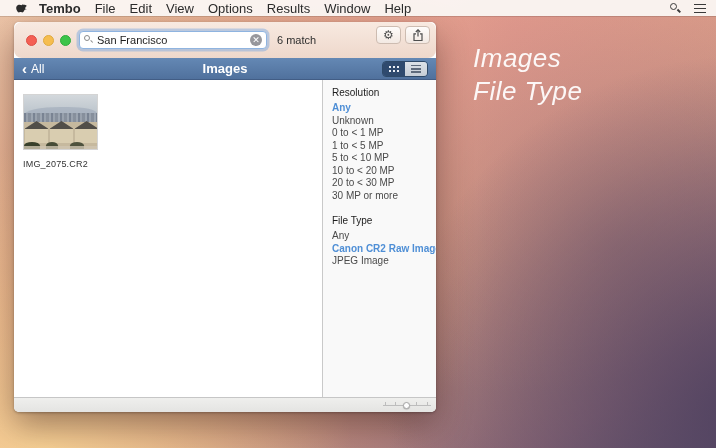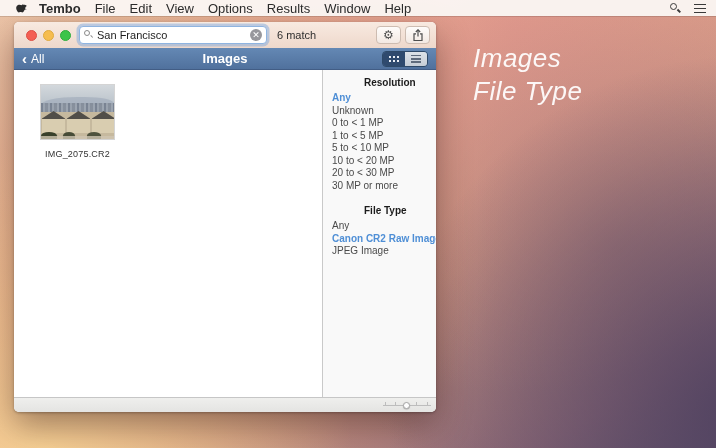--- a/index.html
+++ b/index.html
@@ -37,21 +37,21 @@
   .mb-list-ico i:nth-child(1){top:1px} .mb-list-ico i:nth-child(2){top:5px} .mb-list-ico i:nth-child(3){top:9px}
 
   
   .window { position:absolute; left:14px; top:22px; width:422px; height:390px;
     border-radius:5px; overflow:hidden;
     box-shadow:0 14px 34px rgba(50,25,25,.45), 0 1px 3px rgba(0,0,0,.3);
     display:flex; flex-direction:column; background:#fff; }
 
   
   .titlebar { height:26px; flex:none; background:linear-gradient(#f8eae1,#eed8cb);
-    display:flex; align-items:center; padding:8px 6px; position:relative; }
+    display:flex; align-items:center; padding:18px 6px; position:relative;border-radius:8px; }
   .tl { width:11px; height:11px; border-radius:50%; margin-left:6px; flex:none; }
   .tl.red{ background:#f45f53; border:1px solid #dd4f45;}
   .tl.yellow{ background:#f6bd4f; border:1px solid #dfaa3f;}
   .tl.green{ background:#3cc44a; border:1px solid #2fad3d;}
   .search-field { margin-left:8px; width:188px; height:18px; background:#fff;
     border:1px solid #8fb4e0; border-radius:4px; box-shadow:0 0 0 2.5px rgba(116,163,224,.45);
     display:flex; align-items:center; padding:0 4px; font-size:11px; color:#1d1d1d; }
   .sf-lens { width:10px; height:10px; position:relative; margin-right:3px; flex:none; }
   .sf-lens .lens{ position:absolute; left:0; top:0; width:6px; height:6px; border:1.2px solid #8a8a8a; border-radius:50%; }
   .sf-lens .handle{ position:absolute; left:6px; top:6px; width:3.4px; height:1.4px; background:#8a8a8a; transform:rotate(45deg); }
@@ -80,21 +80,21 @@
     box-shadow:4px 0 #e9eef5, 8px 0 #e9eef5, 0 4px #e9eef5, 4px 4px #e9eef5, 8px 4px #e9eef5;
     margin-right:8px; margin-bottom:4px; }
   .list-lines { width:10px; height:8px; position:relative; }
   .list-lines i{ position:absolute; left:0; width:10px; height:1.4px; background:#5f6b7c; }
   .list-lines i:nth-child(1){top:0} .list-lines i:nth-child(2){top:3.2px} .list-lines i:nth-child(3){top:6.4px}
 
   
   .body { flex:1; display:flex; min-height:0; background:#fff; }
   .main { flex:1; position:relative; background:#fff; }
 
-  .thumb-item { position:absolute; left:26px; top:14px; width:75px; text-align:center; }
+  .thumb-item { position:absolute; left:9px; top:14px; width:75px; text-align:left; }
   .thumb { width:75px; height:56px; border:1px solid #d4d4d4; background:#c9ced3; position:relative; overflow:hidden; }
   .ph-sky { position:absolute; left:0; top:0; right:0; height:20px; background:linear-gradient(#d3d8dc,#bac3cb); }
   .ph-hills { position:absolute; left:0; top:12px; right:0; height:8px; background:#9fabba; opacity:.65; border-radius:50% 40% 0 0/100% 80% 0 0; }
   .ph-skyline { position:absolute; left:0; top:18px; right:0; height:11px; opacity:.95;
     background:repeating-linear-gradient(90deg,#76markdown808d 0 2px,#97a0ac 2px 4px,#848d9a 4px 7px,#9aa3af 7px 9px);
     background:repeating-linear-gradient(90deg,#768090 0 2px,#97a0ac 2px 4px,#848d9a 4px 7px,#9aa3af 7px 9px); }
   .ph-houses { position:absolute; left:0; top:27px; right:0; bottom:0; background:#c6b99e; }
   .house { position:absolute; bottom:6px; width:23px; height:22px;
     background:linear-gradient(#514e48 0 38%, #d9cdb0 38% 100%);
     clip-path:polygon(50% 0, 100% 34%, 100% 100%, 0 100%, 0 34%); }
@@ -102,21 +102,21 @@
   .ph-bush { position:absolute; bottom:0; height:7px; background:#38402b; }
   .ph-bush.b1{ left:0; width:16px; border-radius:60% 60% 0 0; }
   .ph-bush.b2{ left:22px; width:12px; border-radius:60% 60% 0 0; opacity:.9; }
   .ph-bush.b3{ left:46px; width:14px; border-radius:60% 60% 0 0; opacity:.85; }
   .ph-base { position:absolute; bottom:0; left:0; right:0; height:3px; background:#cfc6b2; opacity:.8; }
   .thumb-label { margin-top:9px; font-size:9px; color:#333; letter-spacing:.2px; }
 
   
   .filters { width:114px; flex:none; background:#f9f9f9; border-left:1px solid #c9c9c9;
     padding:7px 0 0 9px; font-size:10px; color:#4a4a4a; line-height:12px; }
-  .f-header { font-weight:bold; color:#1c1c1c; margin-bottom:3px;margin-left:32px; }
+  .f-header { font-weight:normal; color:#1c1c1c; margin-bottom:3px; }
   .f-item { margin-bottom:.5px; white-space:nowrap; }
   .f-item.sel { color:#4f8fd6; font-weight:bold; }
   .f-gap { height:13px; }
 
   
   .statusbar { height:15px; flex:none; background:linear-gradient(#efefed,#e4e4e2);
     border-top:1px solid #c6c6c6; position:relative; }
   .zoom-slider { position:absolute; right:5px; top:4px; width:48px; height:7px; }
   .zoom-slider .track { position:absolute; left:0; right:0; top:3px; height:1px; background:#bdbdbd; }
   .zoom-slider .ticks { position:absolute; left:2px; right:2px; top:0; height:3px;

